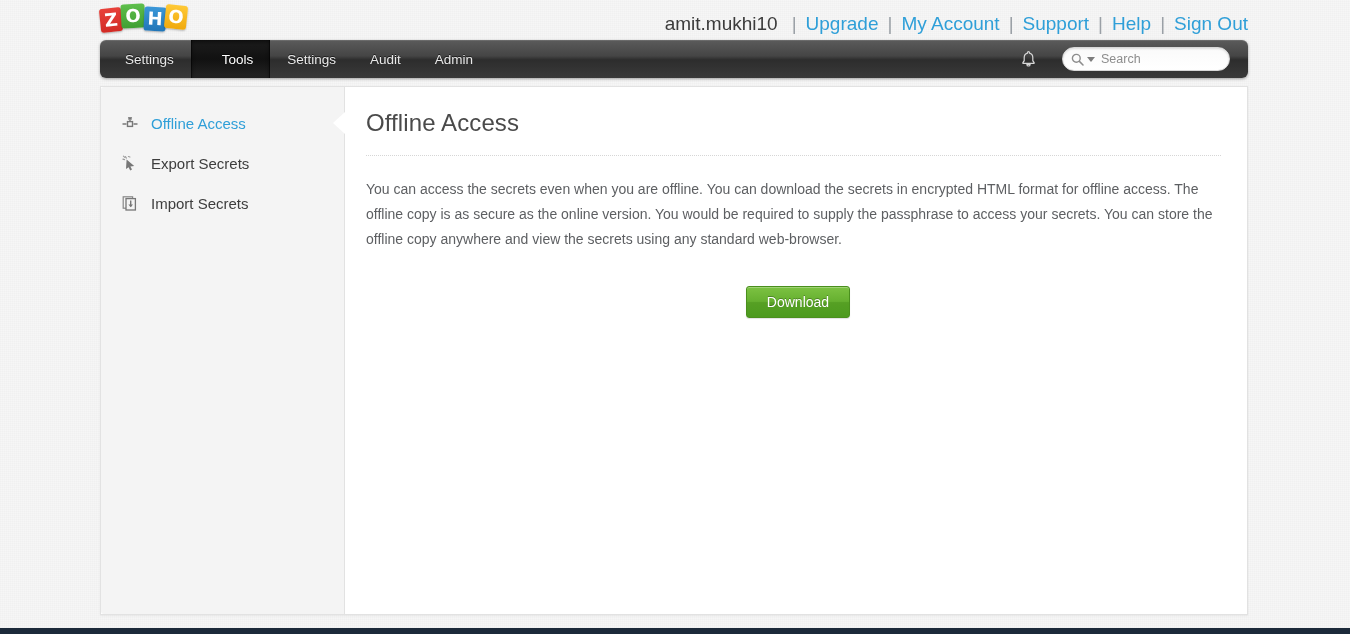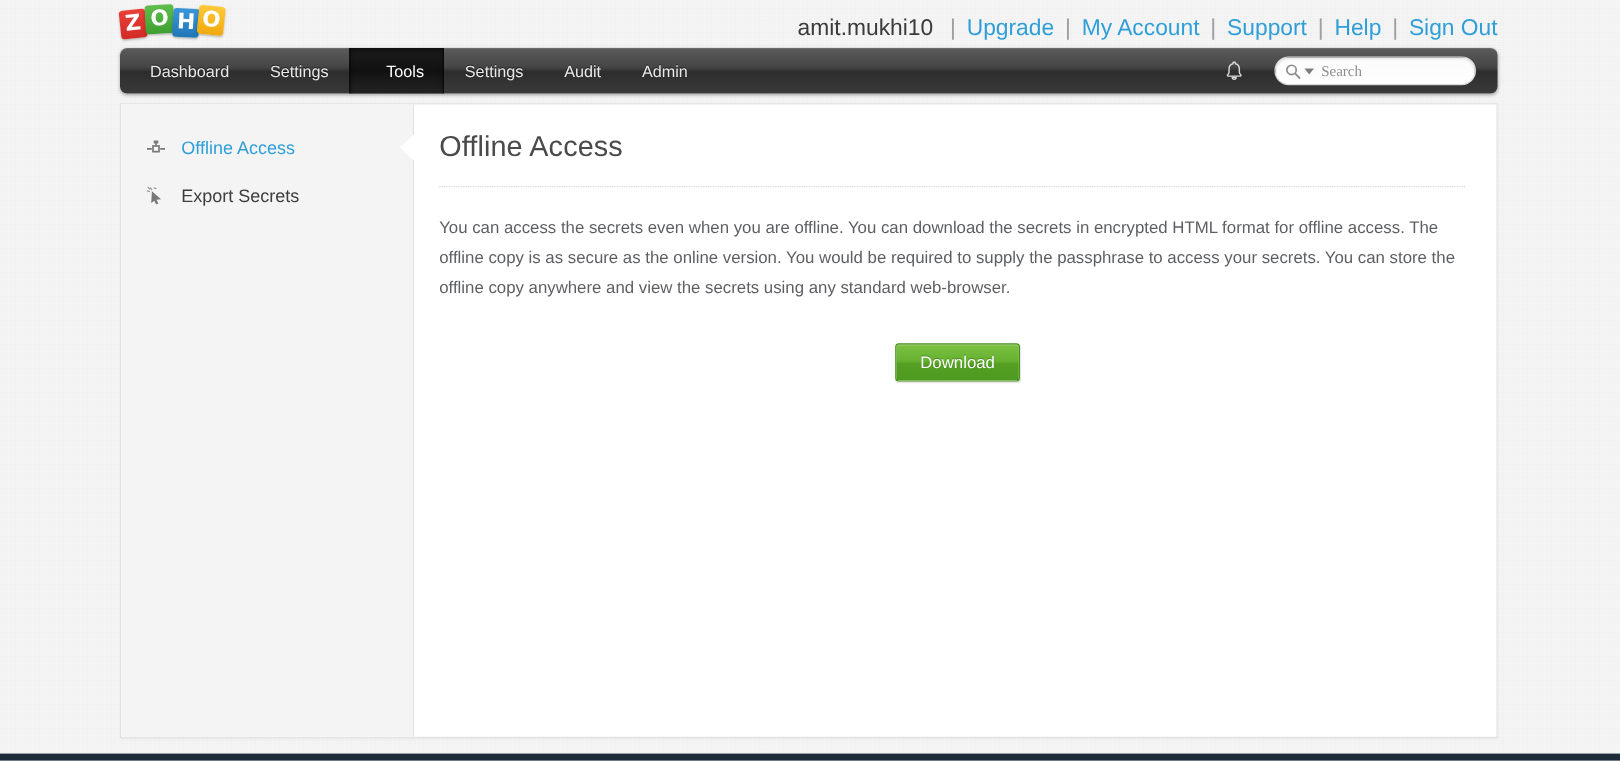--- a/index.html
+++ b/index.html
@@ -126,21 +126,21 @@
   .search-caret {
     width: 0; height: 0;
     border-left: 4px solid transparent;
     border-right: 4px solid transparent;
     border-top: 5px solid #7d7d7d;
     margin-right: 6px;
     cursor: pointer;
   }
   .search-input {
     border: 0; outline: 0; background: transparent;
-    font-family: Liberation Serif, serif;
+    font-family: Liberation Sans, sans-serif;
     font-size: 12.5px;
     color: #555;
     width: 118px;
     padding: 0;
   }
   .search-input::placeholder { color: #8d8d8d; }
 
   
   .panel {
     position: absolute;
@@ -257,23 +257,20 @@
     <span class="logo-tile t3">O</span>
   </div>
 
   <div class="account-links">
     <span class="user">amit.mukhi10</span><span class="sep">|</span><a href="#">Upgrade</a><span class="sep">|</span><a href="#">My Account</a><span class="sep">|</span><a href="#">Support</a><span class="sep">|</span><a href="#">Help</a><span class="sep">|</span><a href="#">Sign Out</a>
   </div>
 </div>
 
 <div class="navbar">
   <div class="nav-items">
-    <div class="nav-item">
-        <span>Dashboard</span>
-      </div>
     <div class="nav-item">
         <span>Settings</span>
       </div>
     <div class="nav-item active">
         <span>Tools</span>
       </div>
     <div class="nav-item">
         <span>Settings</span>
       </div>
     <div class="nav-item">
@@ -329,20 +326,32 @@
           <line x1="4.4" y1="2.6" x2="5.4" y2="4.1" stroke="#9a9a9a" stroke-width="1.1" stroke-linecap="round"></line>
           <line x1="1.9" y1="5.1" x2="3.6" y2="5.6" stroke="#9a9a9a" stroke-width="1.1" stroke-linecap="round"></line>
           <line x1="2.4" y1="2.2" x2="3.8" y2="3.4" stroke="#9a9a9a" stroke-width="1.1" stroke-linecap="round"></line>
           <line x1="7.4" y1="2.6" x2="8.9" y2="3.1" stroke="#9a9a9a" stroke-width="1.1" stroke-linecap="round"></line>
         </svg>
       </span>
       <span class="side-label">Export Secrets</span>
 
     </div>
 
+    <div class="side-item">
+      <span class="side-ico">
+        <svg width="18" height="18" viewBox="0 0 18 18">
+          <rect x="2.2" y="2.8" width="9.4" height="11.4" fill="none" stroke="#888" stroke-width="1.2"></rect>
+          <rect x="5.0" y="4.6" width="9.4" height="11.4" fill="#f4f4f4" stroke="#777" stroke-width="1.3"></rect>
+          <line x1="9.7" y1="6.6" x2="9.7" y2="12.5" stroke="#777" stroke-width="1.4"></line>
+          <path d="M7.4 10.6 L9.7 13.3 L12.0 10.6 Z" fill="#777"></path>
+        </svg>
+      </span>
+      <span class="side-label">Import Secrets</span>
+
+    </div>
   </div>
 
   <div class="content">
     <h1 class="page-title">Offline Access</h1>
     <div class="title-rule"></div>
     <p class="body-text">You can access the secrets even when you are offline. You can download the secrets in encrypted HTML format for offline access. The offline copy is as secure as the online version. You would be required to supply the passphrase to access your secrets. You can store the offline copy anywhere and view the secrets using any standard web-browser.</p>
     <div class="btn-row">
       <button class="btn-download">Download</button>
     </div>
   </div>

